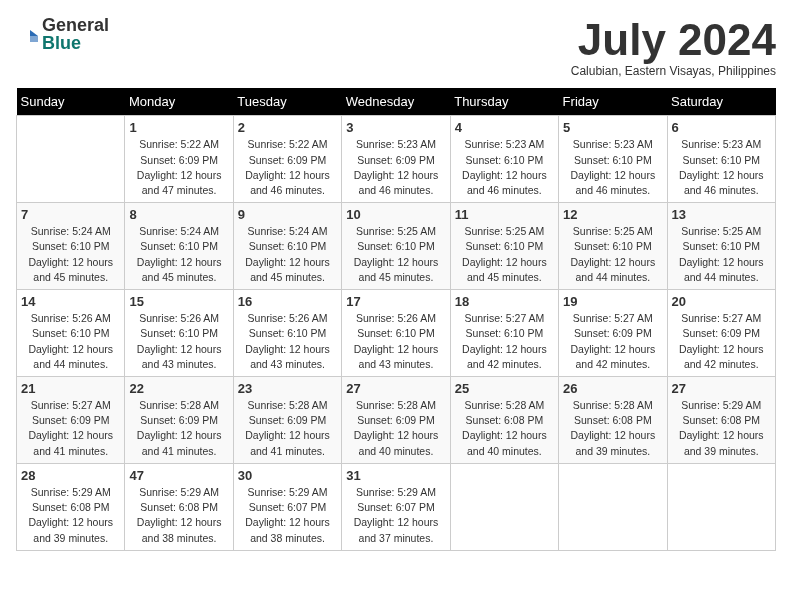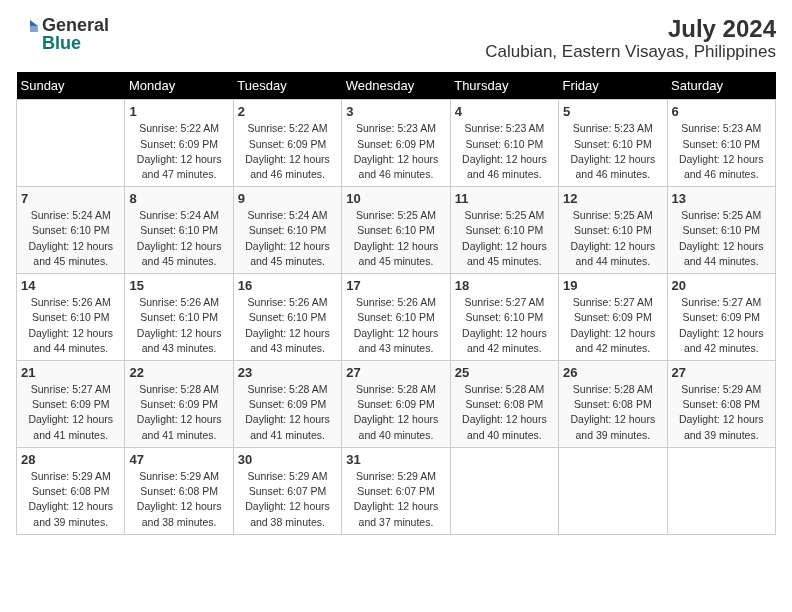--- a/index.html
+++ b/index.html
@@ -11,21 +11,21 @@
       padding: 16px;
     }
     .header-area {
       display: flex;
       justify-content: space-between;
       align-items: flex-start;
       margin-bottom: 10px;
     }
     .logo {
       display: flex;
-      align-items: flex-start;
+      align-items: flex-end;
       gap: 4px;
     }
     .logo-text-general {
       font-size: 18px;
       font-weight: bold;
       color: #333;
       line-height: 1;
     }
     .logo-text-blue {
       font-size: 18px;
@@ -34,27 +34,27 @@
       line-height: 1;
     }
     .logo-icon {
       width: 22px;
       height: 22px;
     }
     .title-area {
       text-align: right;
     }
     .main-title {
-      font-size: 24px;
+      font-size: 44px;
       font-weight: bold;
       color: #333;
       line-height: 1.1;
     }
     .subtitle {
-      font-size: 17px;
+      font-size: 12px;
       color: #333;
     }
     table {
       width: 100%;
       border-collapse: collapse;
       font-size: 11px;
     }
     thead tr th {
       background-color: #000000;
       color: #fff;

